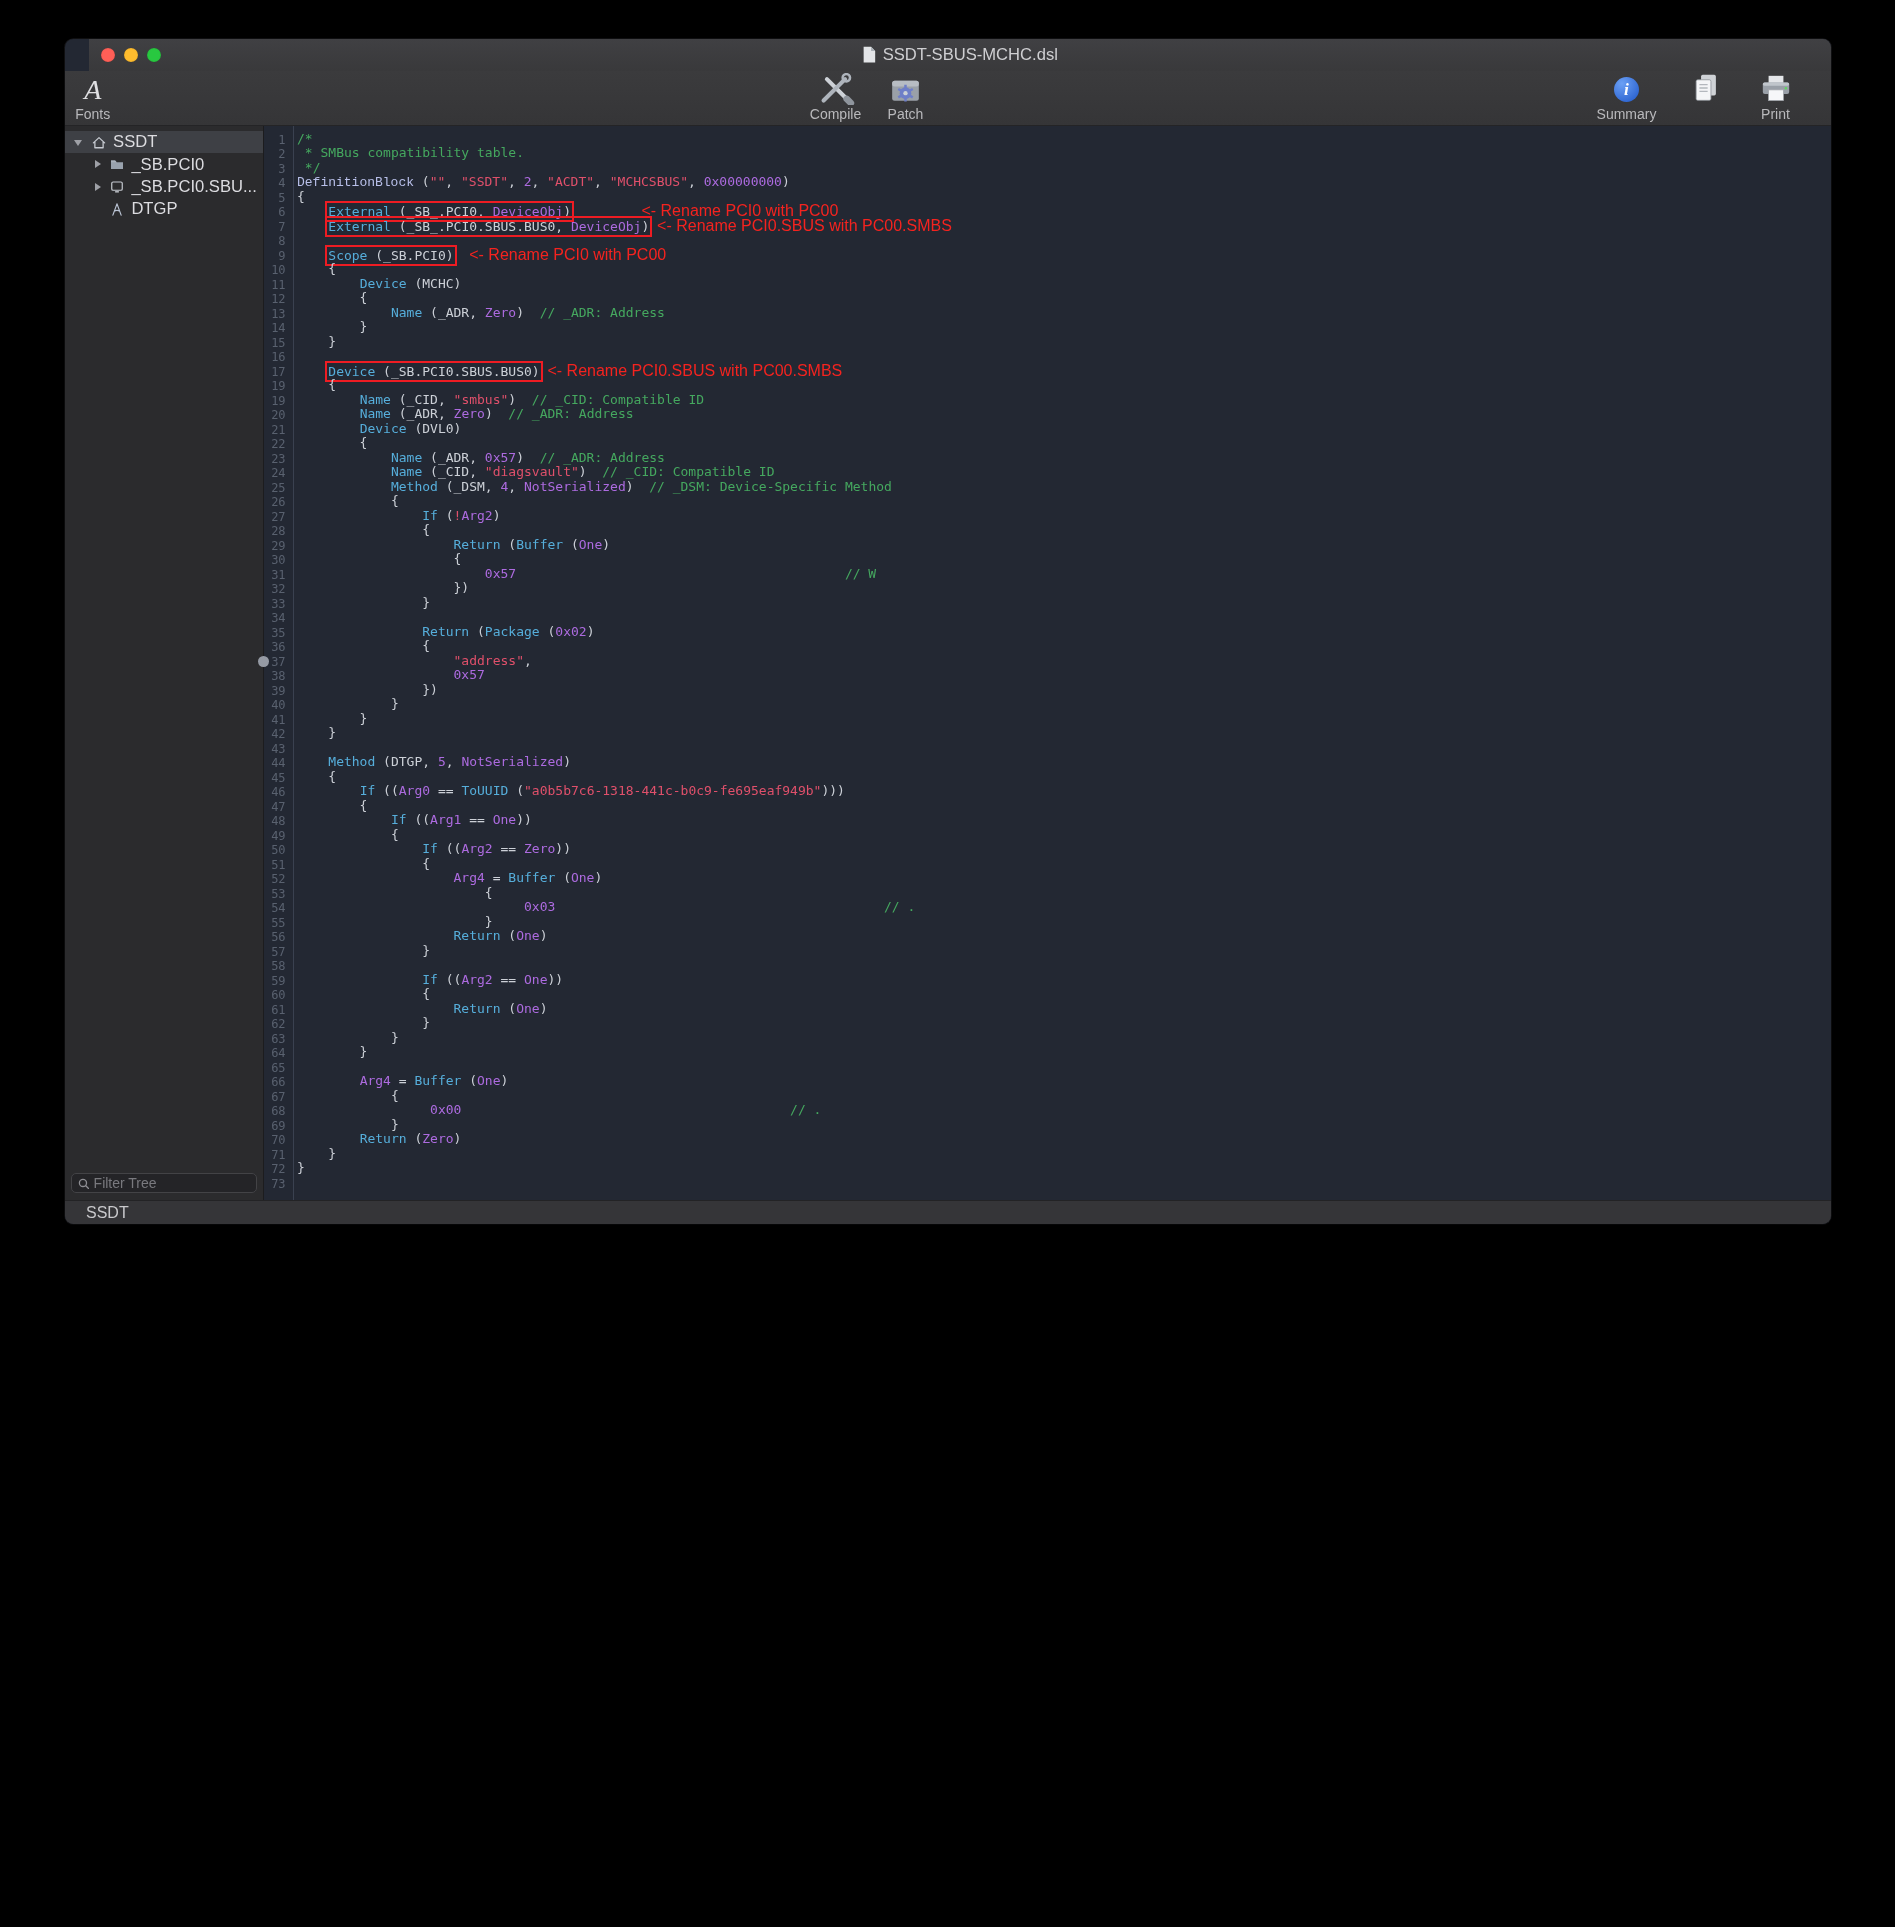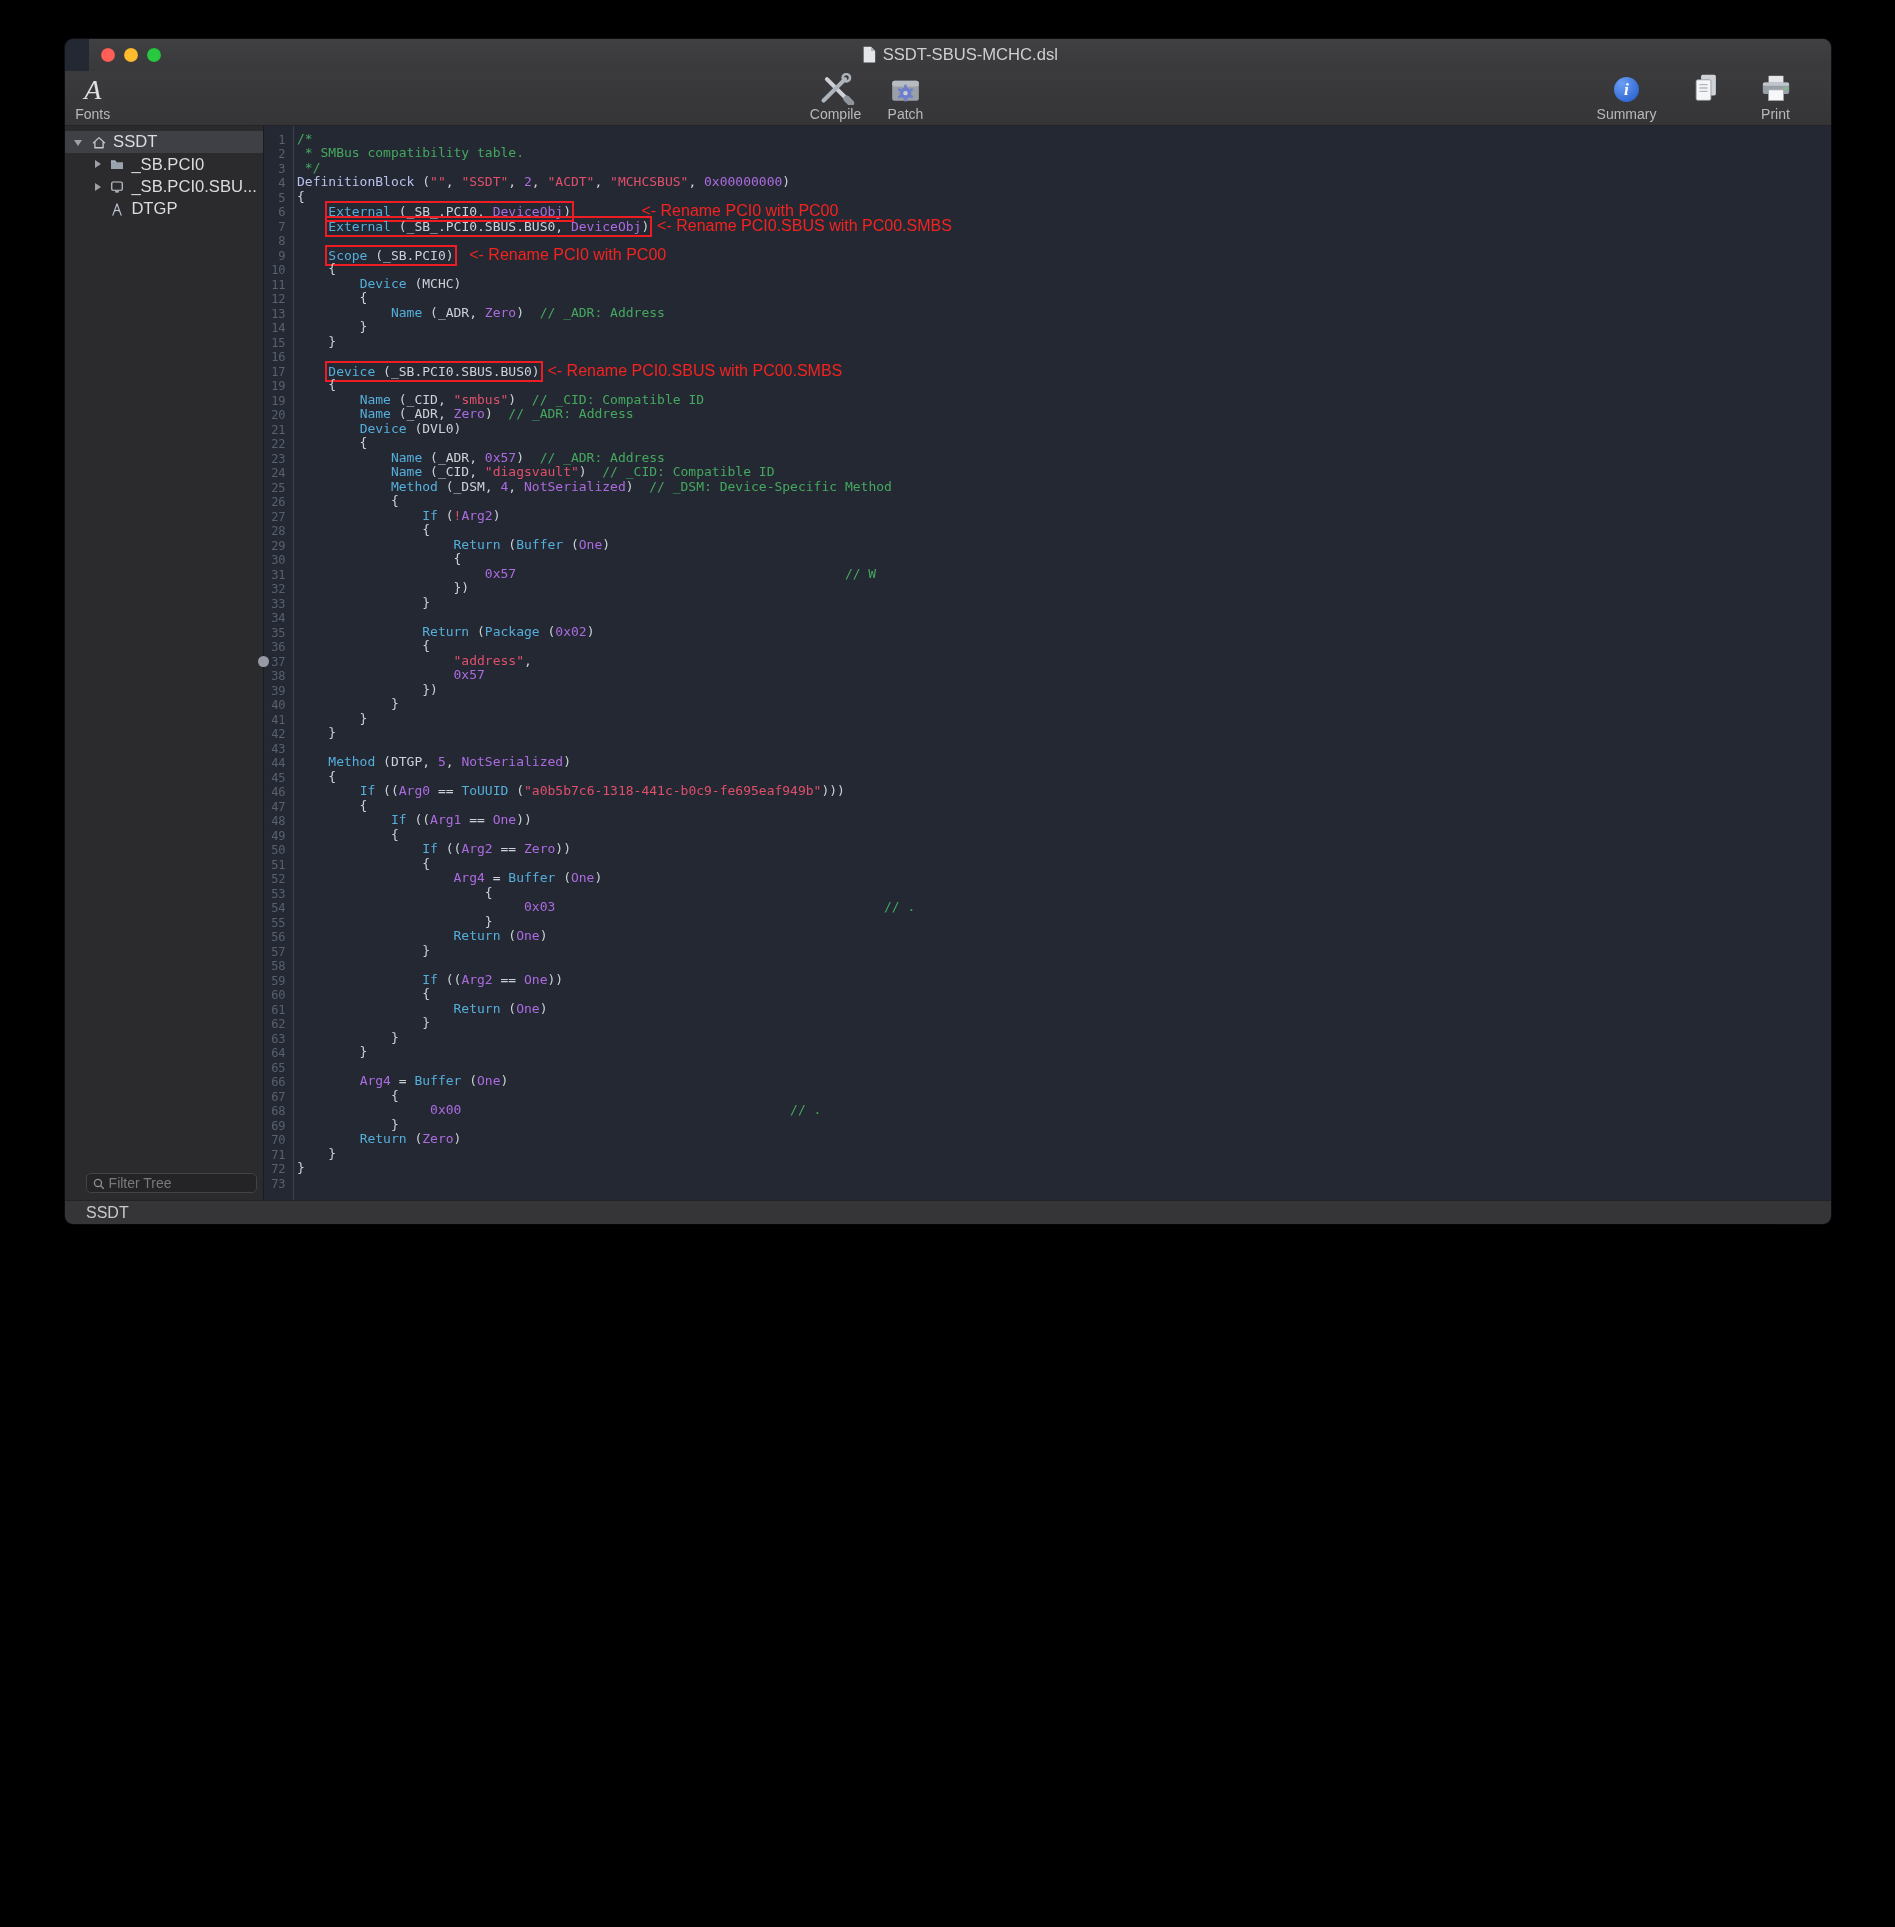--- a/index.html
+++ b/index.html
@@ -43,36 +43,36 @@
   .ind0{padding-left:8.3px;} .ind1{padding-left:26.6px;}
   .disc{width:11.6px;height:11.6px;position:relative;display:inline-block;flex:none;}
   .disc.closed::after{content:"";position:absolute;left:3.3px;top:1.7px;border-left:6.6px solid #9ea0a6;
     border-top:4.6px solid transparent;border-bottom:4.6px solid transparent;}
   .disc.open::after{content:"";position:absolute;left:0.8px;top:3.3px;border-top:6.6px solid #9ea0a6;
     border-left:4.6px solid transparent;border-right:4.6px solid transparent;}
   .disc.none{visibility:hidden;}
   .ticon{width:16.6px;display:flex;justify-content:center;flex:none;}
   .tlabel{white-space:nowrap;overflow:hidden;}
 
-  .filter{position:absolute;left:21px;right:5.8px;bottom:6.6px;height:20px;background:#242427;
+  .filter{position:absolute;left:6px;right:5.8px;bottom:6.6px;height:20px;background:#242427;
     border:0.8px solid #434346;border-radius:5px;display:flex;align-items:center;padding:0 5.8px;gap:4.2px;}
   .filter input{flex:1;background:transparent;border:none;outline:none;color:#d2d2d5;font-size:14px;
     font-family:"Liberation Sans",sans-serif;min-width:0;}
   .filter input::placeholder{color:#79797e;}
 
   
   .editor{flex:1;position:relative;background:var(--c-editor-bg);
     font-family:"DejaVu Sans Mono","Liberation Mono",monospace;font-size:13px;}
   .editor::before{content:"";position:absolute;left:29px;top:0;bottom:0;width:0.8px;background:#3a4150;}
   .code{position:absolute;top:5.8px;left:0;right:0;}
   .line{position:relative;height:14.5px;line-height:14.5px;}
   .ln{position:absolute;left:0;top:0.8px;width:21.6px;text-align:right;color:var(--c-line-number);font-size:12px;}
   .txt{position:absolute;left:33px;top:0;white-space:pre;color:var(--c-plain);}
   .dot{position:absolute;left:-5.8px;top:2.1px;width:10.8px;height:10.8px;border-radius:50%;background:#959aa4;}
-  .t-k{color:var(--c-keyword);margin-top:32px;} .t-k2{color:var(--c-definition);} .t-s{color:var(--c-string);}
+  .t-k{color:var(--c-keyword);margin-top:32px;} .t-k2{color:var(--c-definition);font-family:Liberation Mono, monospace;} .t-s{color:var(--c-string);}
   .t-n{color:var(--c-number);} .t-c{color:var(--c-comment);} .t-p{color:var(--c-plain);}
   .t-a{color:var(--c-annotation-red);font-family:"Liberation Sans",sans-serif;font-size:16px;font-weight:500;}
   .redbox{outline:2.5px solid #ee1c23;outline-offset:1.7px;}
 
   
   .statusbar{height:24px;flex:none;background:#353538;border-top:0.8px solid #232325;display:flex;
     align-items:center;padding-left:21px;font-size:16px;color:#c9c9cc;}
 </style>
 </head>
 <body>

